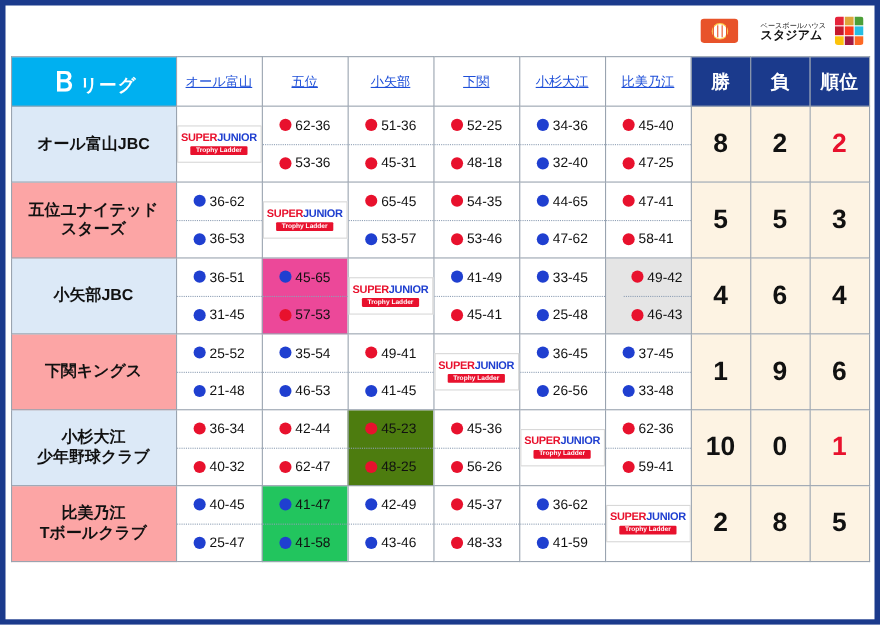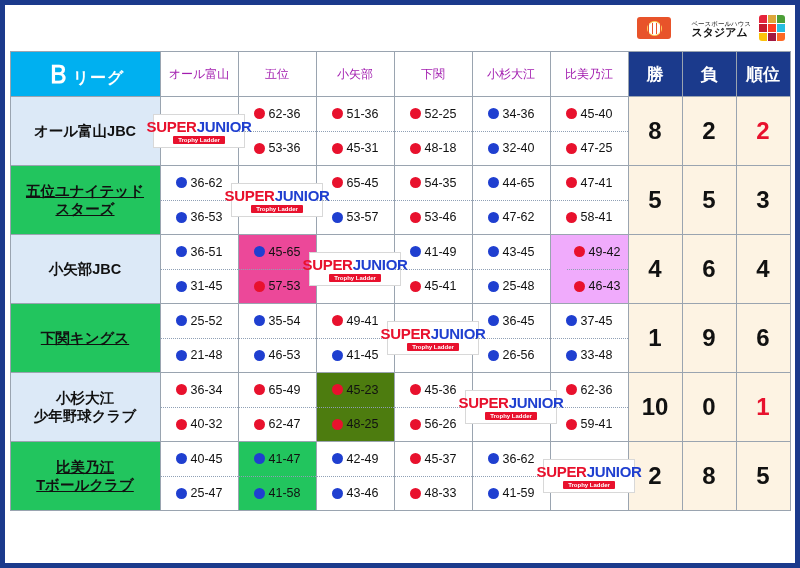--- a/index.html
+++ b/index.html
@@ -89,24 +89,25 @@
     background:#00b0f0;
     color:#ffffff;
     font-weight:bold;
     font-size:26px;
     height:44px;
     letter-spacing:1px;
   }
   .corner .sub{font-size:16px;}
   th.colhead{
     background:#ffffff;
-    color:#a21caf;
+    color:#1d4ed8;
     font-size:12px;
     font-weight:normal;
     height:44px;
+    text-decoration:underline;
   }
   th.stat{
     background:#1b3a8c;
     color:#ffffff;
     font-size:17px;
     font-weight:bold;
     height:44px;
   }
   td.teamname{
     font-size:14.5px;
@@ -148,36 +149,36 @@
   }
   td.rank{
     font-size:24px;
     font-weight:bold;
   }
   .rank-hl{color:#e8112d;}
   .rank-n{color:#111;}
 
   
   .tint-a{background:#dce9f7;}
-  .tint-b{background:#22c55e;text-decoration:underline;}
+  .tint-b{background:#fca5a5;}
   .stat-a{background:#fdf3e3;}
   .stat-b{background:#fdf3e3;}
 
   
   .sjlogo{
     width:92px;height:34px;
     margin:0 auto;
     background:#ffffff;
     border:1px solid #d8d8d8;
     box-sizing:border-box;
     display:flex;flex-direction:column;align-items:center;justify-content:center;
     line-height:1;
   }
   .sj-top{
-    font-size:15px;font-weight:bold;letter-spacing:-0.3px;white-space:nowrap;
+    font-size:10px;font-weight:bold;letter-spacing:-0.3px;white-space:nowrap;
   }
   .sj-top .s1{color:#e8112d;}
   .sj-top .s2{color:#1f3fd0;}
   .sj-bottom{
     margin-top:2px;
     background:#e8112d;color:#fff;
     font-size:6px;font-weight:bold;
     padding:1px 5px;border-radius:1px;white-space:nowrap;
   }
   .sj-wrap{display:flex;align-items:center;justify-content:center;height:100%;}
@@ -438,29 +439,29 @@
               <div class="score bottom">
                 <span class="dot w"></span>
                 <span>45-41</span>
               </div>
             </div>
           </td>
           <td class="cell" style="background: rgb(255, 255, 255);">
             <div class="cellinner">
               <div class="score top">
                 <span class="dot l"></span>
-                <span>43-45</span>
+                <span>33-45</span>
               </div>
               <div class="score bottom">
                 <span class="dot l"></span>
                 <span>25-48</span>
               </div>
             </div>
           </td>
-          <td class="cell" style="background: #f0abfc; padding-left: 16px;">
+          <td class="cell" style="background: #e5e5e5; padding-left: 16px;">
             <div class="cellinner">
               <div class="score top">
                 <span class="dot w"></span>
                 <span>49-42</span>
               </div>
               <div class="score bottom">
                 <span class="dot w"></span>
                 <span>46-43</span>
               </div>
             </div>
@@ -559,21 +560,21 @@
               <div class="score bottom">
                 <span class="dot w"></span>
                 <span>40-32</span>
               </div>
             </div>
           </td>
           <td class="cell" style="background: rgb(255, 255, 255);">
             <div class="cellinner">
               <div class="score top">
                 <span class="dot w"></span>
-                <span>65-49</span>
+                <span>42-44</span>
               </div>
               <div class="score bottom">
                 <span class="dot w"></span>
                 <span>62-47</span>
               </div>
             </div>
           </td>
           <td class="cell" style="background: #4d7c0f;">
             <div class="cellinner">
               <div class="score top">

